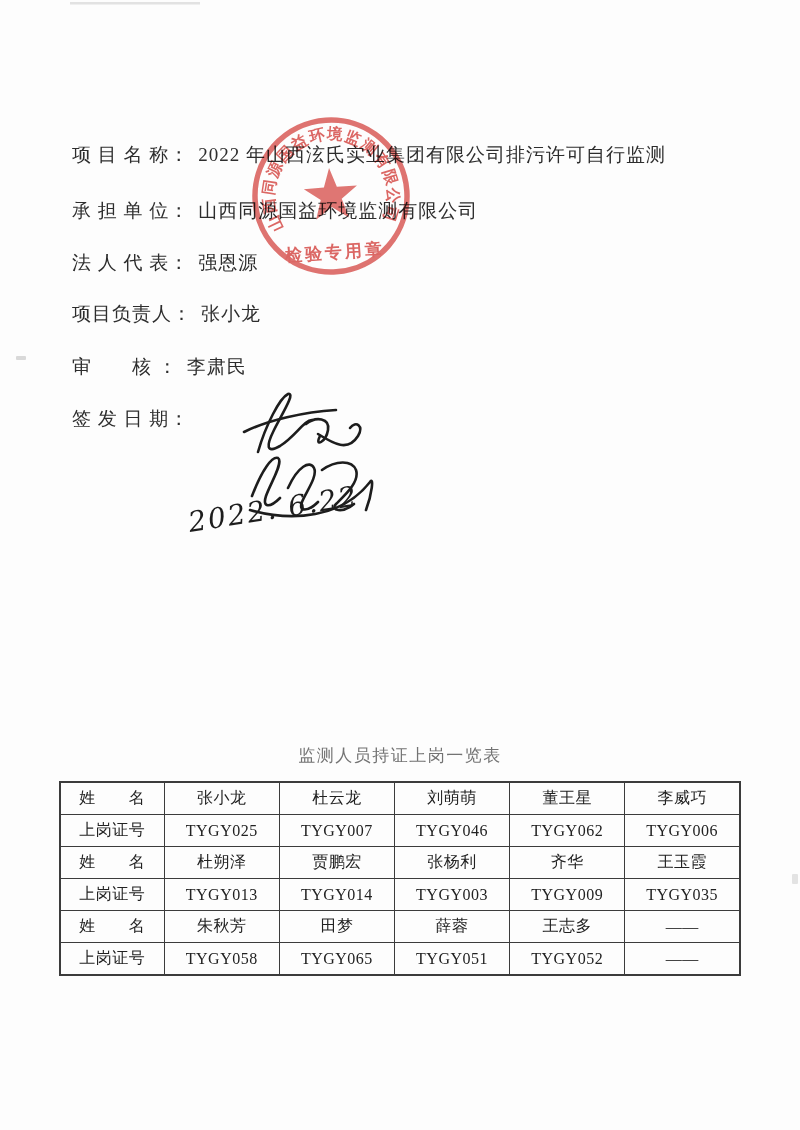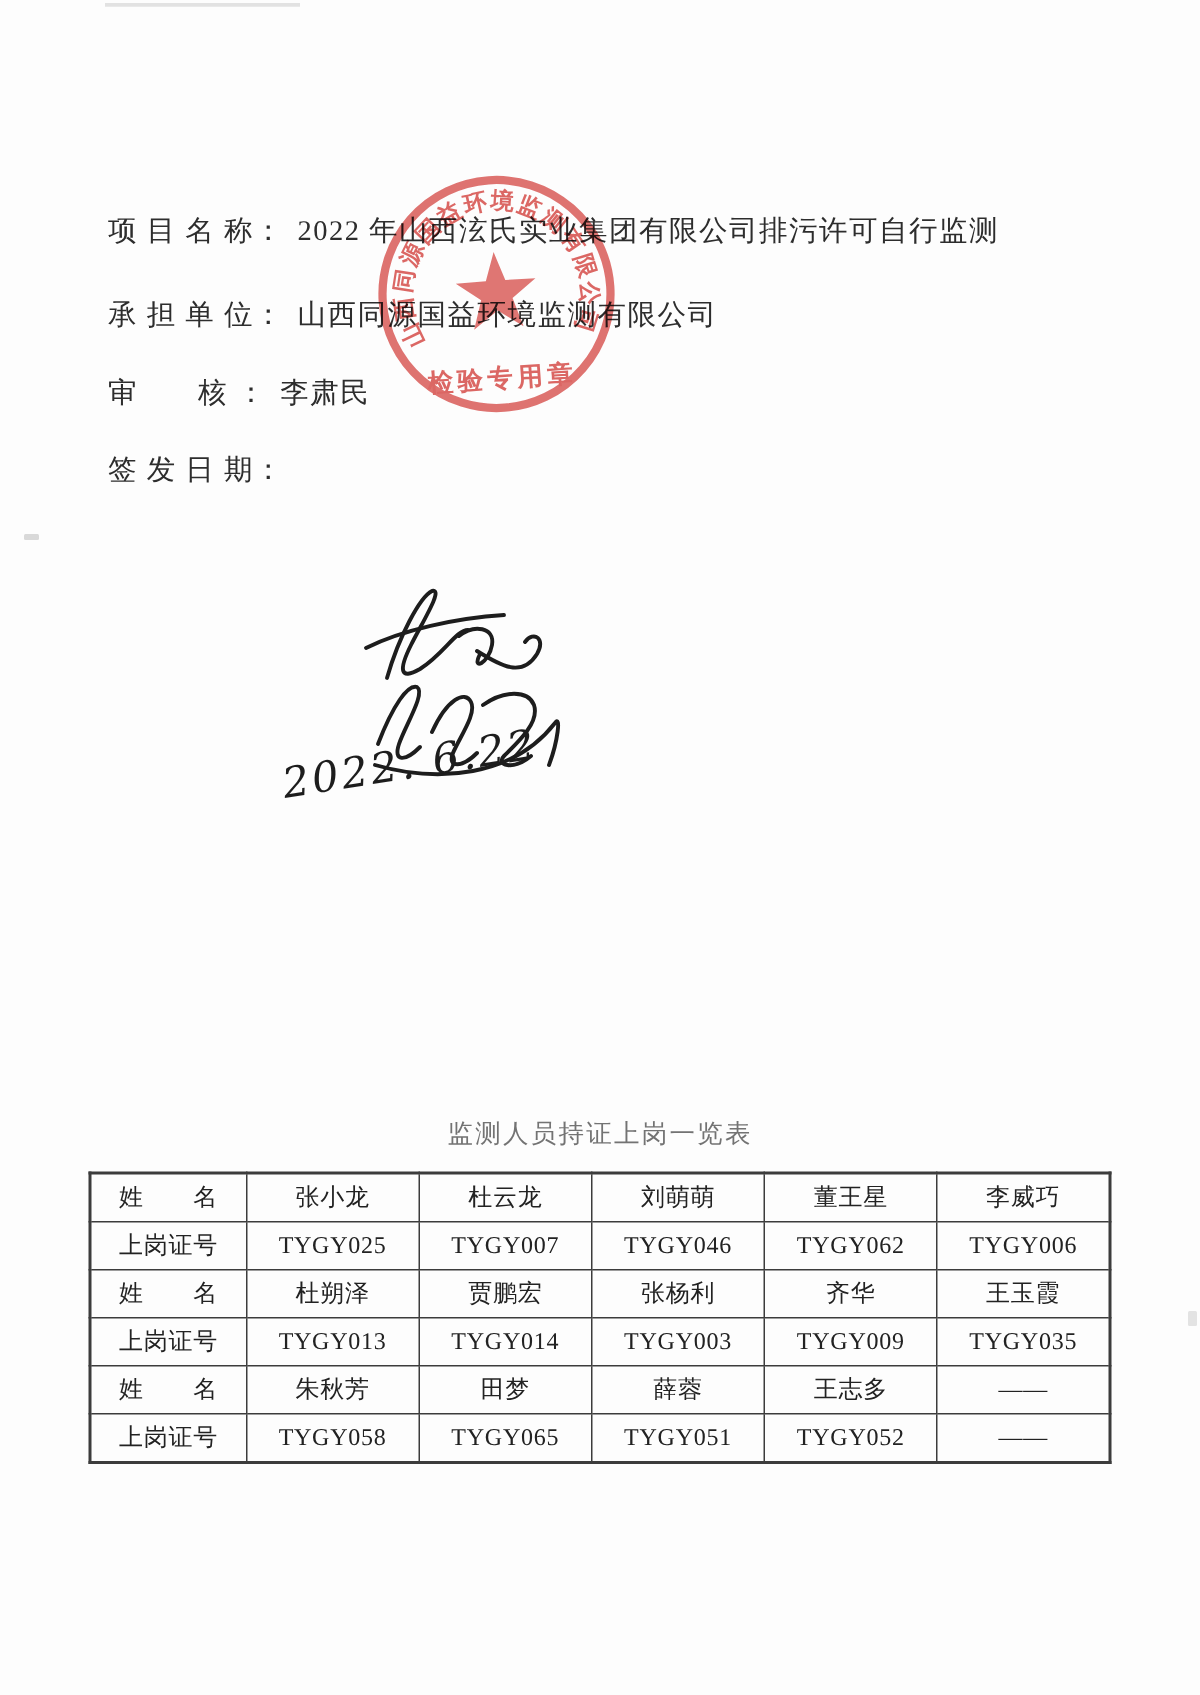--- a/index.html
+++ b/index.html
@@ -50,20 +50,22 @@
   .cert-table col.cn{width:115px;}
 </style>
 </head>
 <body>
 
 <div class="page">
 
   <div class="fields" id="fields">
       <div class="field-row"><span class="field-label">项 目 名 称：</span><span class="field-value">2022 年山西泫氏实业集团有限公司排污许可自行监测</span></div>
       <div class="field-row"><span class="field-label">承 担 单 位：</span><span class="field-value">山西同源国益环境监测有限公司</span></div>
+      <div class="field-row"><span class="field-label">法 人 代 表：</span><span class="field-value">强恩源</span></div>
+      <div class="field-row"><span class="field-label">项目负责人：</span><span class="field-value">张小龙</span></div>
       <div class="field-row"><span class="field-label">审　　核 ：</span><span class="field-value">李肃民</span></div>
       <div class="field-row"><span class="field-label">签 发 日 期：</span><span class="field-value"></span></div>
     </div>
 
   <svg class="stamp" viewBox="0 0 168 168">
     <g fill="none" stroke="#d9534f">
       <circle cx="84" cy="84" r="76" stroke-width="5.5" opacity="0.92"></circle>
     </g>
     <polygon points="84,56 90.5,75.1 110.6,75.3 94.5,87.4 100.5,106.7 84,95 67.5,106.7 73.5,87.4 57.4,75.3 77.5,75.1" fill="#d9534f" opacity="0.9"></polygon>
     <defs>

